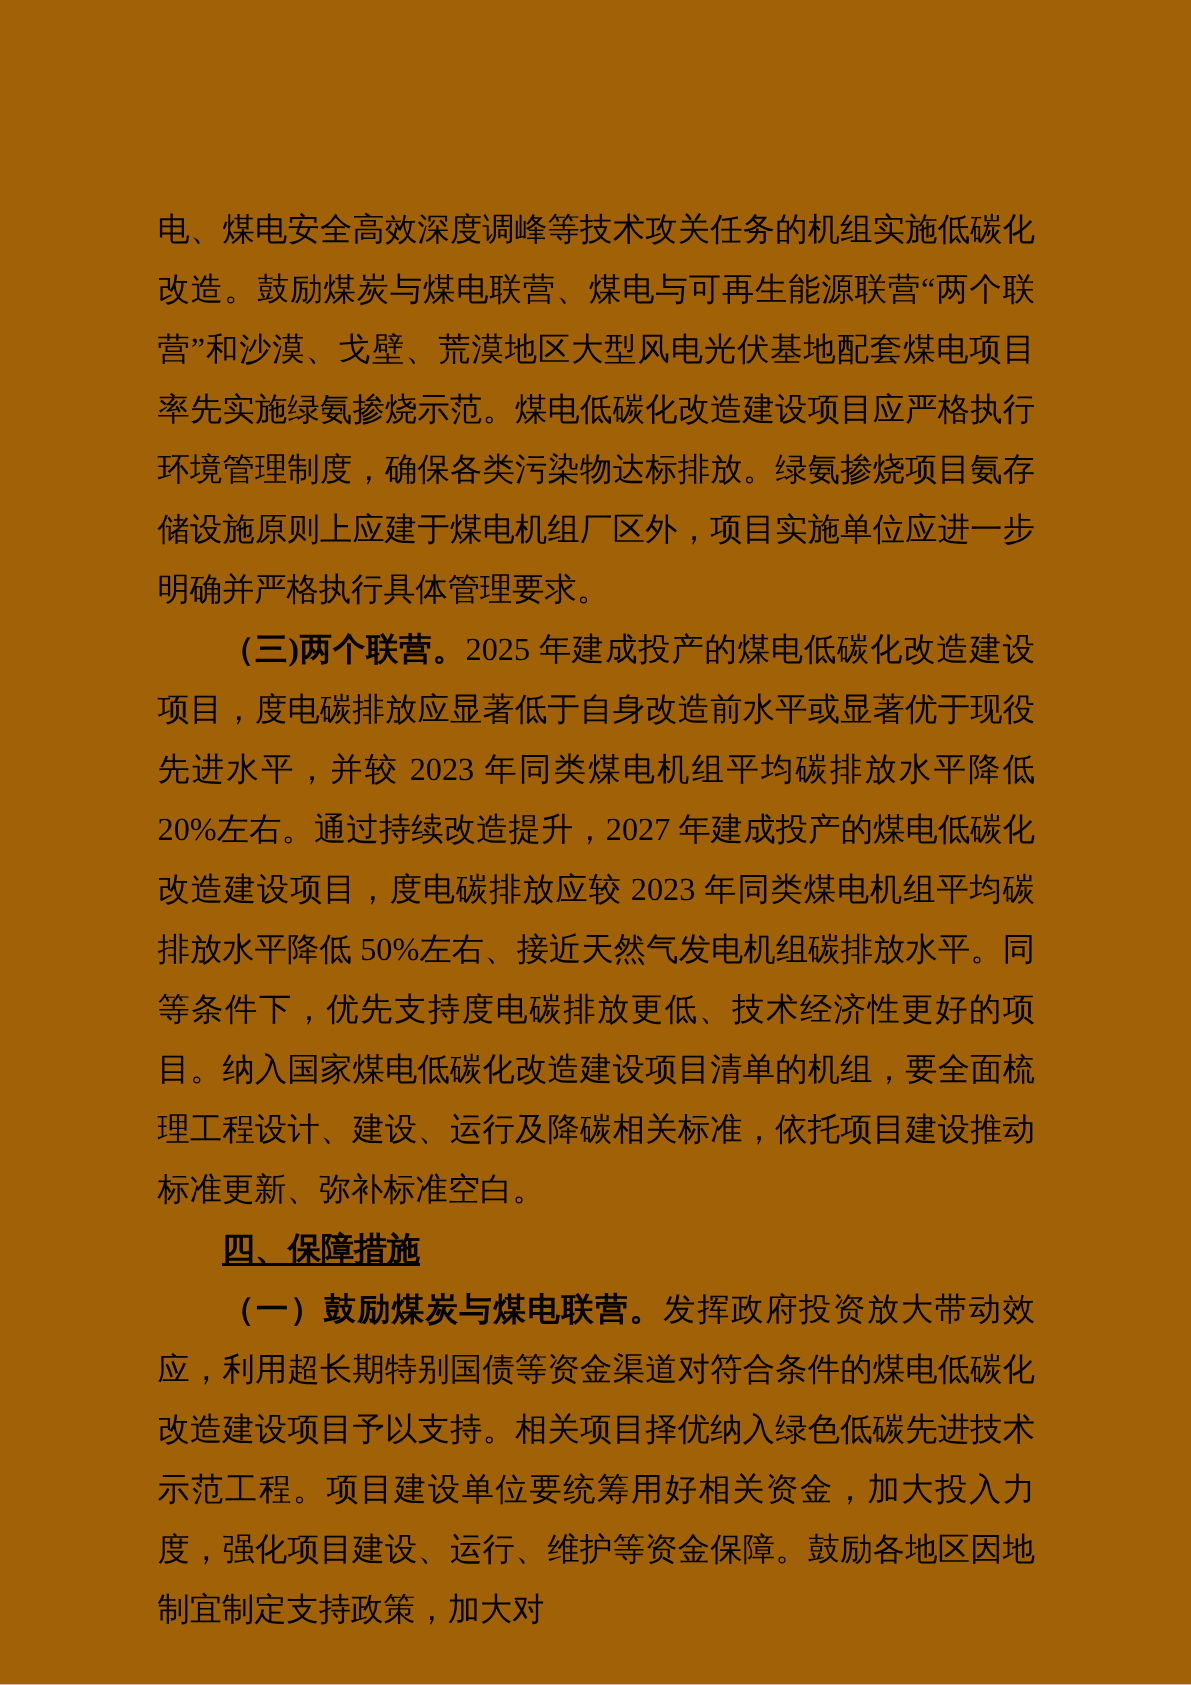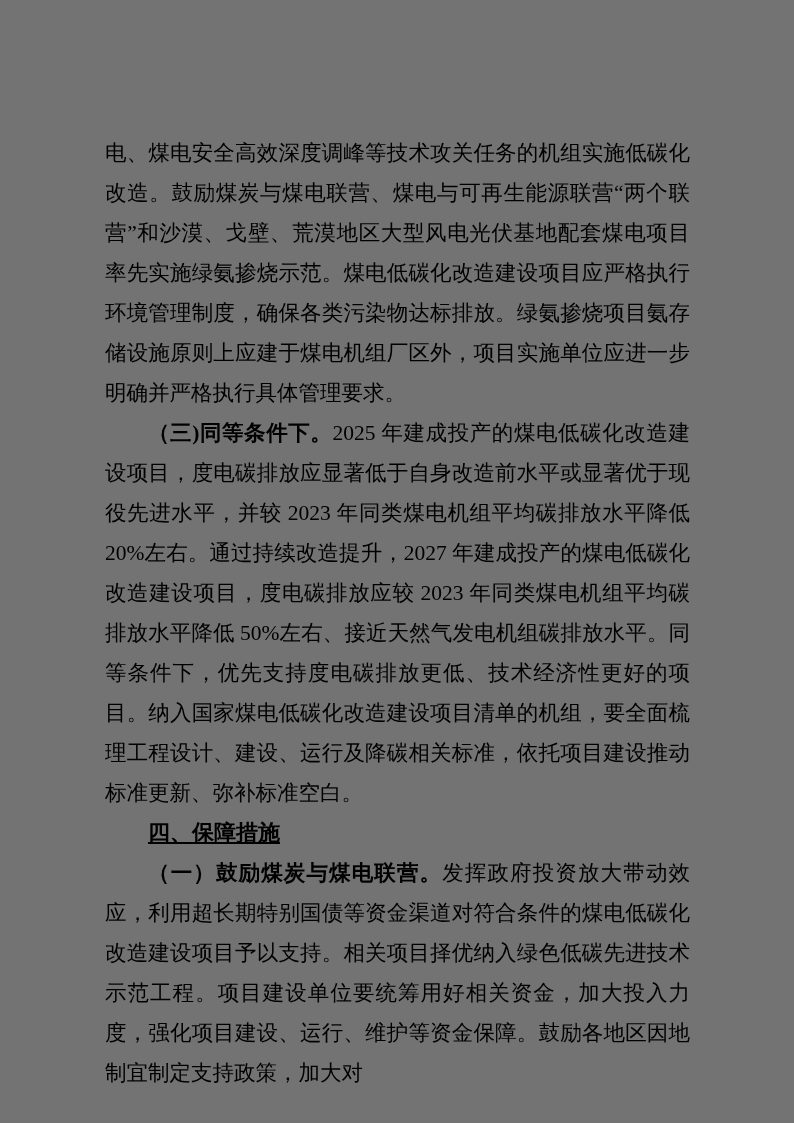--- a/index.html
+++ b/index.html
@@ -4,21 +4,21 @@
 <style>
   html, body {
     margin: 0;
     padding: 0;
     background: #ffffff;
   }
   .page {
     position: relative;
     width: 794px;
     height: 1123px;
-    background: #737373;
+    background: #a16207;
     overflow: hidden;
   }
   .text-block {
     position: absolute;
     left: 105px;
     top: 133px;
     width: 585px;
     color: #000000;
     font-family: "Liberation Serif", "DejaVu Serif", serif;
     font-size: 21.5px;
@@ -50,20 +50,20 @@
   }
 </style>
 </head>
 <body>
 
 <div class="page">
   <div class="text-block">
 
     <p class="para"><span>电、煤电安全高效深度调峰等技术攻关任务的机组实施低碳化改造。鼓励煤炭与煤电联营、煤电与可再生能源联营“两个联营”和沙漠、戈壁、荒漠地区大型风电光伏基地配套煤电项目率先实施绿氨掺烧示范。煤电低碳化改造建设项目应严格执行环境管理制度，确保各类污染物达标排放。绿氨掺烧项目氨存储设施原则上应建于煤电机组厂区外，项目实施单位应进一步明确并严格执行具体管理要求。</span></p>
 
-    <p class="para indent"><span class="lead-bold">（三)同等条件下。</span><span>2025 年建成投产的煤电低碳化改造建设项目，度电碳排放应显著低于自身改造前水平或显著优于现役先进水平，并较 2023 年同类煤电机组平均碳排放水平降低 20%左右。通过持续改造提升，2027 年建成投产的煤电低碳化改造建设项目，度电碳排放应较 2023 年同类煤电机组平均碳排放水平降低 50%左右、接近天然气发电机组碳排放水平。同等条件下，优先支持度电碳排放更低、技术经济性更好的项目。纳入国家煤电低碳化改造建设项目清单的机组，要全面梳理工程设计、建设、运行及降碳相关标准，依托项目建设推动标准更新、弥补标准空白。</span></p>
+    <p class="para indent"><span class="lead-bold">（三)两个联营。</span><span>2025 年建成投产的煤电低碳化改造建设项目，度电碳排放应显著低于自身改造前水平或显著优于现役先进水平，并较 2023 年同类煤电机组平均碳排放水平降低 20%左右。通过持续改造提升，2027 年建成投产的煤电低碳化改造建设项目，度电碳排放应较 2023 年同类煤电机组平均碳排放水平降低 50%左右、接近天然气发电机组碳排放水平。同等条件下，优先支持度电碳排放更低、技术经济性更好的项目。纳入国家煤电低碳化改造建设项目清单的机组，要全面梳理工程设计、建设、运行及降碳相关标准，依托项目建设推动标准更新、弥补标准空白。</span></p>
 
     <h2 class="section-heading">四、保障措施</h2>
 
     <p class="para indent"><span class="lead-bold">（一）鼓励煤炭与煤电联营。</span><span>发挥政府投资放大带动效应，利用超长期特别国债等资金渠道对符合条件的煤电低碳化改造建设项目予以支持。相关项目择优纳入绿色低碳先进技术示范工程。项目建设单位要统筹用好相关资金，加大投入力度，强化项目建设、运行、维护等资金保障。鼓励各地区因地制宜制定支持政策，加大对</span></p>
 
   </div>
 </div>
 
 </body></html>

